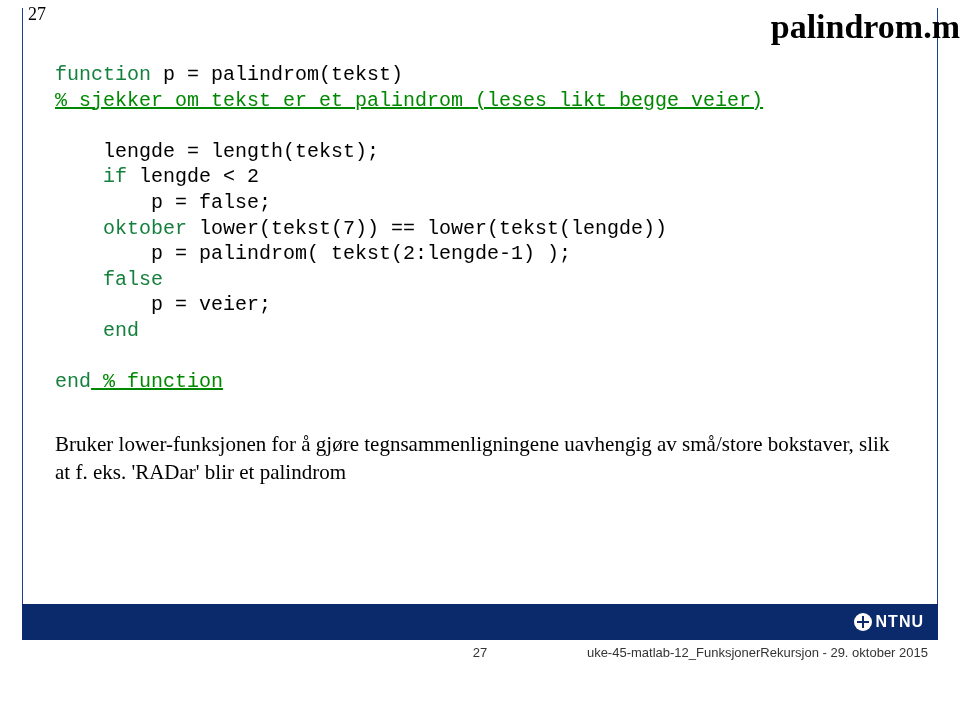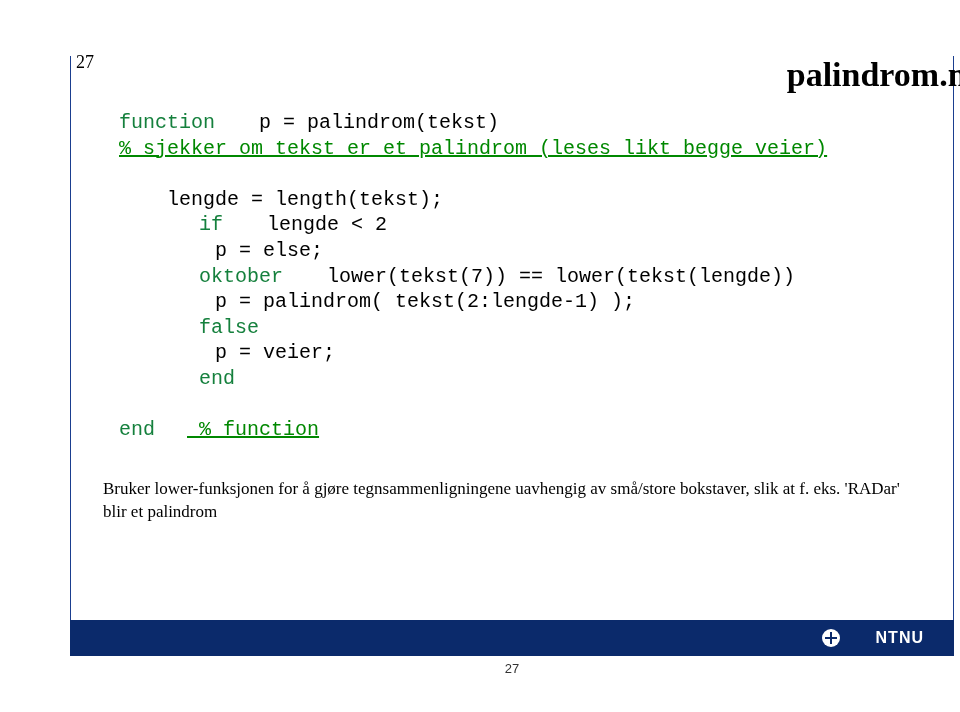--- a/index.html
+++ b/index.html
@@ -1,15 +1,15 @@
 <!DOCTYPE html>
 <html><head>
 <meta charset="utf-8">
 <style>
-  * { box-sizing: border-box; margin: 16px; padding: 0; }
+  * { box-sizing: border-box; margin: 0; padding: 0; }
   body {
     width: 960px;
     height: 712px;
     background: #ffffff;
     font-family: "Times New Roman", Times, serif;
     position: relative;
     overflow: hidden;
   }
   .page-border {
     position: absolute;
@@ -50,21 +50,21 @@
     color: #000;
   }
   .kw { color: #15803d; }
   .cmt { color: #008800; text-decoration: underline; }
   .caption {
     position: absolute;
     top: 430px;
     left: 55px;
     right: 60px;
     font-family: Georgia, "Times New Roman", serif;
-    font-size: 17px;
+    font-size: 21px;
     line-height: 1.35;
     color: #000;
   }
   .footer-bar {
     position: absolute;
     left: 22px;
     right: 22px;
     bottom: 72px;
     height: 36px;
     background: #0b2a6b;
@@ -134,33 +134,34 @@
 
 <div class="slide-number-top">27</div>
 
 <div class="title">palindrom.m</div>
 
 <div class="code"><span class="kw">function</span><span> p = palindrom(tekst)</span>
 <span class="cmt">% sjekker om tekst er et palindrom (leses likt begge veier)</span>
 
 <span>    lengde = length(tekst);</span>
 <span>    </span><span class="kw">if</span><span> lengde &lt; 2</span>
-<span>        p = else;</span>
+<span>        p = false;</span>
 <span>    </span><span class="kw">oktober</span><span> lower(tekst(7)) == lower(tekst(lengde))</span>
 <span>        p = palindrom( tekst(2:lengde-1) );</span>
 <span>    </span><span class="kw">false</span>
 <span>        p = veier;</span>
 <span>    </span><span class="kw">end</span>
 
 <span class="kw">end</span><span class="cmt"> % function</span></div>
 
 <div class="caption">Bruker lower-funksjonen for å gjøre tegnsammenligningene uavhengig av små/store bokstaver, slik at f. eks. 'RADar' blir et palindrom</div>
 
 <div class="footer-bar"></div>
 
 <div class="ntnu-logo">
   <div class="circ"></div>
   <div class="txt">NTNU</div>
 </div>
 
 <div class="footer-sub">
   <span class="center">27</span>
+  <span class="right">uke-45-matlab-12_FunksjonerRekursjon - 29. oktober 2015</span>
 </div>
 
 </body></html>

